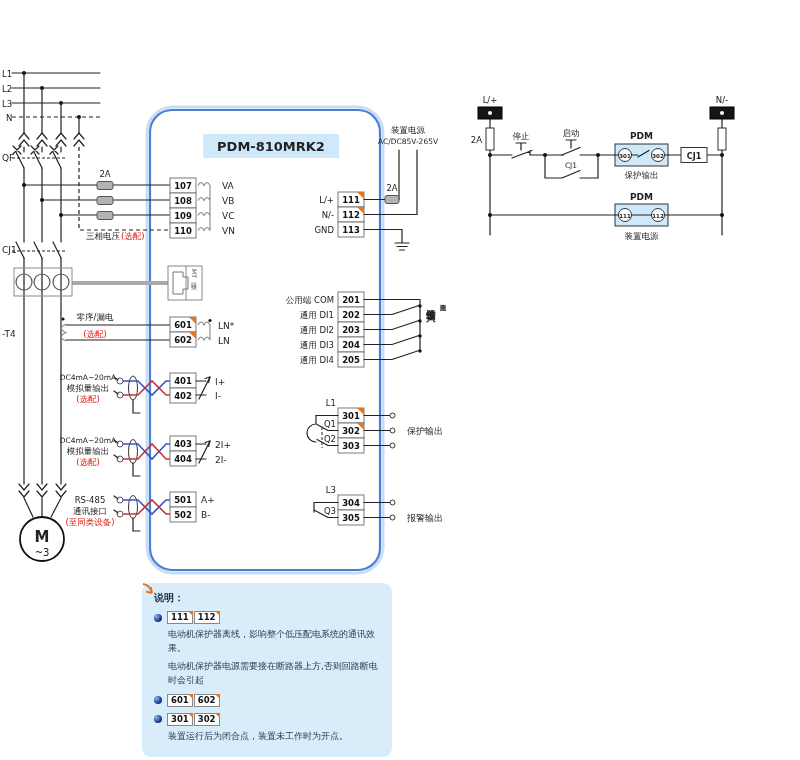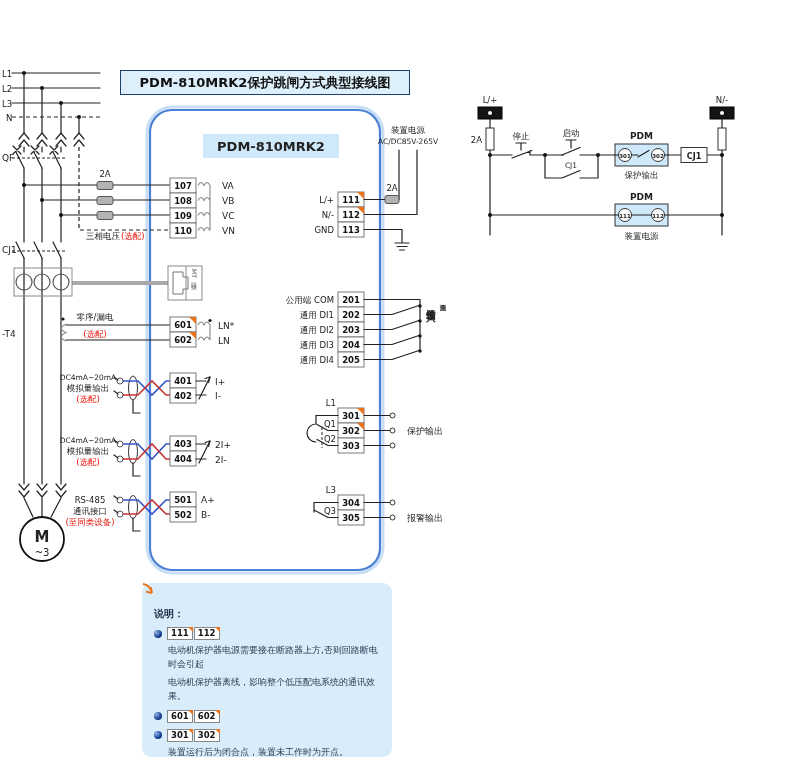--- a/index.html
+++ b/index.html
@@ -30,21 +30,21 @@
   .oterm{fill:#fff;stroke:#333;stroke-width:1;}
   .blackterm{fill:#151515;stroke:#000;}
   .title-box{position:absolute;left:120px;top:70px;width:288px;height:23px;
     background:#ddeffb;border:1.5px solid #1d3f6e;font-size:13px;font-weight:bold;
     color:#111;text-align:center;line-height:23px;}
   .vtext{position:absolute;writing-mode:vertical-rl;text-orientation:upright;color:#222;}
   .v-remote{left:424px;top:301px;font-size:9.5px;letter-spacing:1px;font-weight:bold;}
   .v-dry{left:438px;top:299px;font-size:6.5px;color:#444;text-orientation:upright;}
   .v-mt{left:189px;top:269px;font-size:6px;color:#555;text-orientation:mixed;}
   .notes{position:absolute;left:142px;top:583px;width:250px;height:174px;background:#d8ecf9;
-    border-radius:9px;box-sizing:border-box;padding:24px 12px;font-size:9px;color:#2a3a55;}
+    border-radius:9px;box-sizing:border-box;padding:8px 12px;font-size:9px;color:#2a3a55;}
   .nheader{display:flex;align-items:center;gap:4px;font-weight:bold;font-size:10px;color:#1c2b45;}
   .nitem{margin-top:6px;display:flex;align-items:center;}
   .bullet{width:8px;height:8px;border-radius:50%;flex:0 0 8px;margin-right:5px;
     background:radial-gradient(circle at 30% 30%,#8fb4e8 0%,#1b3f94 60%,#0a1f5e 100%);}
   .ntag{position:relative;display:inline-block;background:#fff;border:1px solid #888;
     font-weight:bold;font-size:8.5px;padding:0 3px;line-height:11px;color:#111;margin-right:1px;}
   .ntag::after{content:"";position:absolute;top:-1px;right:-1px;
     border-top:5px solid #e8731a;border-left:5px solid transparent;}
   .ntext{margin:4px 0 0 14px;line-height:1.55;color:#2a3a55;}
 </style>
@@ -377,39 +377,38 @@
       <circle cx="625" cy="215" r="6.5" class="whitebox"></circle>
           <circle cx="658" cy="215" r="6.5" class="whitebox"></circle>
       <text x="625" y="217.5" class="mid" font-size="5.5" font-weight="bold" fill="#111">111</text>
       <text x="658" y="217.5" class="mid" font-size="5.5" font-weight="bold" fill="#111">112</text>
       <path class="w" d="M615,215H618.5 M631.5,215H651.5 M664.5,215H668"></path>
       <text x="641.5" y="239" class="lbl mid">装置电源</text>
     </g>
   </g>
 </svg>
 
-<div class="title-box">PDM-810MRK2保护跳闸方式典型接线图</div>
 <div class="vtext v-remote">遥信输入</div>
 <div class="vtext v-dry">无源干接点</div>
 <div class="vtext v-mt">MT接口</div>
 
 <div class="notes">
   <div class="nheader">
     <svg width="12" height="12">
       <path d="M1,1 Q8,2 10,10 M10,10 L4,8.6 M10,10 L8.6,4" stroke="#e8731a" fill="none" stroke-width="2"></path>
     </svg>
     <span>说明：</span>
   </div>
   <div class="nitem">
     <span class="bullet"></span>
     <span class="ntag">111</span>
     <span class="ntag">112</span>
   </div>
+  <div class="ntext">电动机保护器离线，影响整个低压配电系统的通讯效果。</div>
   <div class="ntext">电动机保护器电源需要接在断路器上方,否则回路断电时会引起</div>
-  <div class="ntext">电动机保护器离线，影响整个低压配电系统的通讯效果。</div>
   <div class="nitem">
     <span class="bullet"></span>
     <span class="ntag">601</span>
     <span class="ntag">602</span>
   </div>
   <div class="nitem">
     <span class="bullet"></span>
     <span class="ntag">301</span>
     <span class="ntag">302</span>
   </div>

